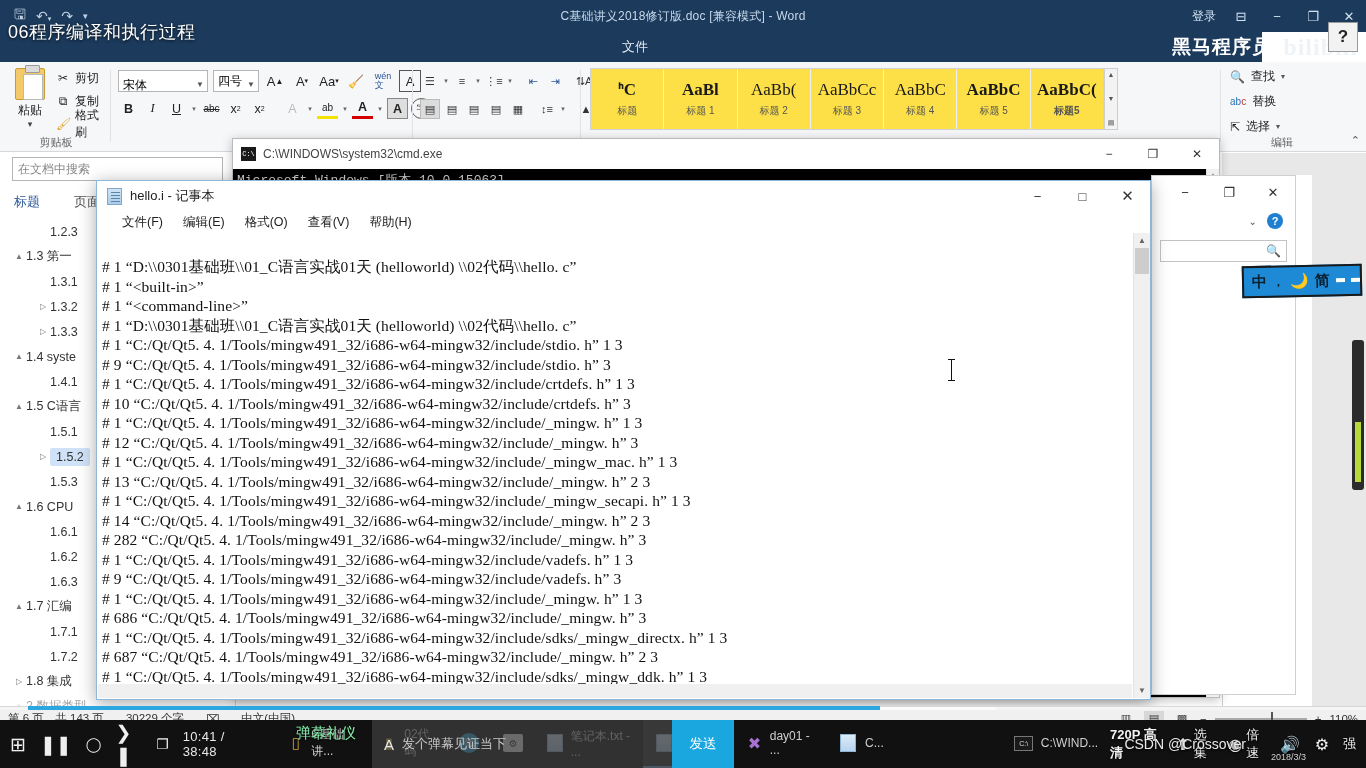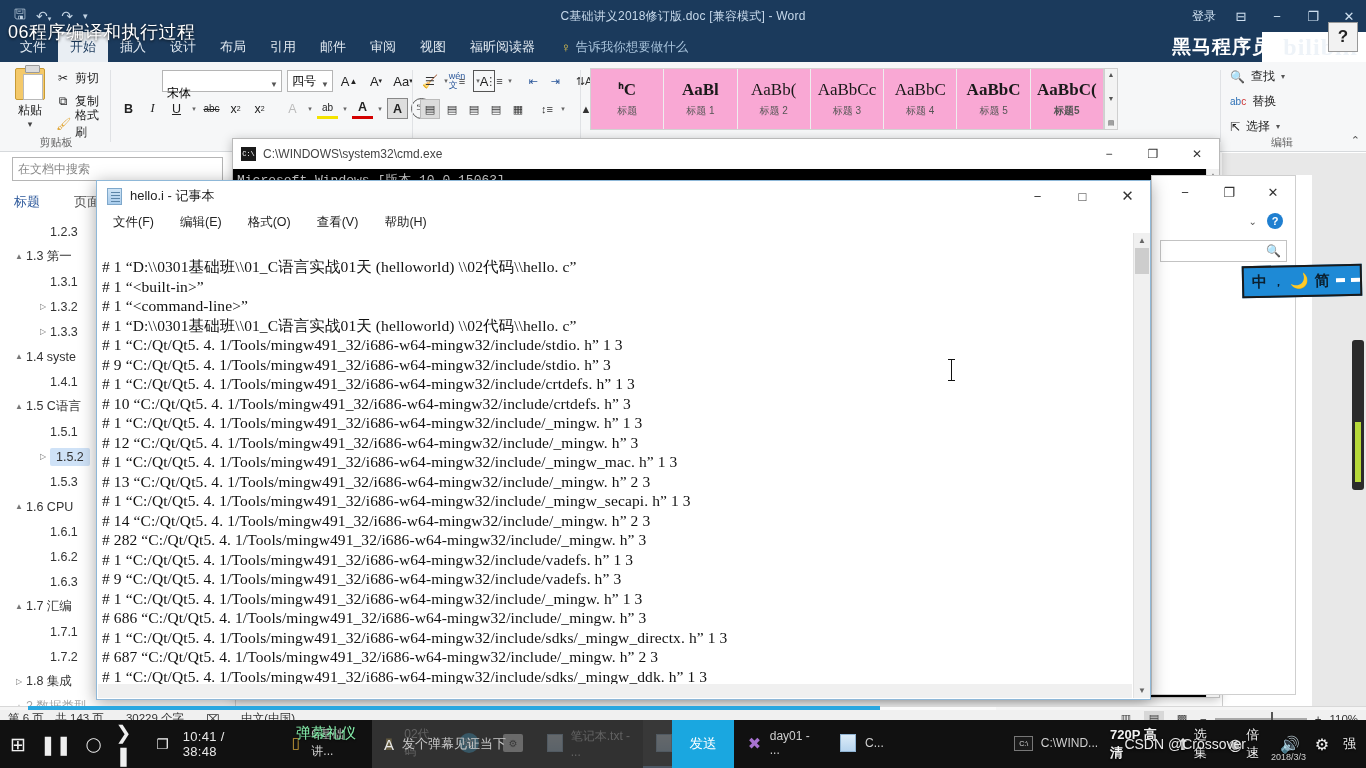--- a/index.html
+++ b/index.html
@@ -23,21 +23,21 @@
   .word-doc-title {
     position:absolute; left:0; right:0; top:0; height:32px; line-height:32px;
     text-align:center; font-size:12px; color:#c6d8ea; letter-spacing:.2px; pointer-events:none;
   }
   .title-right { position:absolute; right:6px; top:0; height:32px; display:flex; align-items:center; gap:14px; font-size:12px; color:#cfe0f0; }
   .title-right .winbtn { font-size:13px; width:22px; text-align:center; }
 
   .ribbon-tabs {
     position:absolute; left:0; top:32px; width:1262px; height:30px;
     background:#1b3a5c; color:#e2eaf2; font-size:13px;
-    display:flex; align-items:center; padding-left:8px;
+    display:flex; align-items:center; padding-left:8px;flex-direction:column;
   }
   .ribbon-tabs .tab { padding:4px 12px; line-height:22px; }
   .ribbon-tabs .tab.active { background:#e9eef3; color:#1b3a5c; border-radius:2px 2px 0 0; }
   .tellme { display:flex; align-items:center; gap:5px; color:#a9c4dc; margin-left:14px; font-size:12.5px; }
   .tellme .bulb { color:#f3d14e; font-size:13px; }
   .brandmark {
     position:absolute; right:8px; top:30px; height:34px; display:flex; align-items:center; gap:4px;
     color:#fff; font-size:19px; font-weight:bold; letter-spacing:1px;
   }
   .bili { font-size:24px; font-weight:bold; color:#eef3f8; font-family:"Liberation Serif",serif;}
@@ -68,40 +68,40 @@
   .paste-ico:after { content:""; position:absolute; left:7px; top:5px; width:18px; height:24px; background:#fff; border:1px solid #b9b9b9; }
   .paste-ico:before { content:""; position:absolute; left:9px; top:-4px; width:13px; height:6px; background:#dcdcdc; border:1px solid #9a9a9a; border-radius:1px; z-index:2; }
   .paste-lbl { font-size:12px; color:#222; margin-top:2px; }
   .paste-caret { font-size:9px; color:#444; }
   .clip-items { position:absolute; left:54px; top:6px; }
   .clip-item { display:flex; align-items:center; gap:5px; font-size:12px; color:#222; height:20px; margin-bottom:3px; }
   .ci-ico { width:14px; height:14px; display:inline-block; font-size:12px; line-height:14px; text-align:center; }
 
   .font-grp { left:112px; width:300px; }
   .fontrow1 { position:absolute; left:6px; top:8px; display:flex; align-items:center; gap:5px; }
-  .fname { width:120px; height:22px; border:1px solid #b5b5b5; background:#fff; font-size:12px; padding:12px 14px 0 4px; line-height:20px; position:relative;margin-left:44px; }
+  .fname { width:90px; height:22px; border:1px solid #b5b5b5; background:#fff; font-size:12px; padding:4px 14px 0 4px; line-height:20px; position:relative; }
   .fname .cv { position:absolute; right:3px; top:4px; font-size:8px; color:#555; }
   .fsize { width:46px; height:22px; border:1px solid #b5b5b5; background:#fff; font-size:12px; padding:0 14px 0 4px; line-height:20px; position:relative; }
   .fsize .cv { position:absolute; right:3px; top:4px; font-size:8px; color:#555; }
   .ficon { width:22px; height:22px; display:flex; align-items:center; justify-content:center; font-size:13px; color:#222; }
   .fontrow2 { position:absolute; left:6px; top:36px; display:flex; align-items:center; gap:3px; }
   .fbtn { width:21px; height:21px; display:flex; align-items:center; justify-content:center; font-size:12.5px; color:#222; }
   .fbtn.sq { border:1px solid #888; background:#dedede; }
   .mini-caret { font-size:7px; color:#666; width:8px; text-align:center; }
   .hl-u { border-bottom:3px solid #f4e300; }
   .red-u { border-bottom:3px solid #d40000; }
 
   .para-grp { left:414px; width:166px; }
   .prow { position:absolute; left:6px; display:flex; align-items:center; gap:2px; }
   .prow.r1 { top:9px; } .prow.r2 { top:37px; }
   .pbtn { width:20px; height:20px; display:flex; align-items:center; justify-content:center; font-size:11px; color:#333; }
   .pbtn.on { background:#dcdcdc; border:1px solid #bbb; }
 
   .styles-grp { left:584px; width:540px; }
-  .style-gallery { position:absolute; left:6px; top:6px; width:514px; height:62px; border:1px solid #d2d2d2; background:#f9a8d4; display:flex; }
+  .style-gallery { position:absolute; left:6px; top:6px; width:514px; height:62px; border:1px solid #d2d2d2; background:#fde047; display:flex; }
   .style-cell { flex:1; display:flex; flex-direction:column; align-items:center; justify-content:center; border-right:1px solid #eee; }
   .style-cell:last-child { border-right:none;font-weight:bold; }
   .style-preview { font-family:"Liberation Serif", serif; font-size:17px; color:#1a1a1a; line-height:20px; white-space:nowrap; }
   .style-name { font-size:10px; color:#555; margin-top:4px; white-space:nowrap; }
   .style-scroll { position:absolute; right:6px; top:6px; width:14px; height:62px; border:1px solid #cfcfcf; background:#f3f3f3; display:flex; flex-direction:column; justify-content:space-between; align-items:center; font-size:7px; color:#555; padding:2px 0; }
 
   .edit-grp { left:1222px; width:120px; }
   .edit-item { display:flex; align-items:center; gap:6px; font-size:12px; color:#222; height:21px; margin:4px 0 0 8px; }
   .ribbon-collapse { position:absolute; right:6px; bottom:4px; font-size:11px; color:#555; }
 
@@ -137,21 +137,21 @@
   .np-win {
     position:absolute; left:96px; top:180px; width:1055px; height:520px;
     background:#fff; border:1px solid #8fb8d8; box-shadow:0 3px 16px rgba(0,0,0,.35);
   }
   .np-title { height:30px; display:flex; align-items:center; padding-left:10px; gap:8px; font-size:13px; color:#222; }
   .np-ico { width:15px; height:17px; background:linear-gradient(#cfe4f5,#a9ccec); border:1px solid #7fa8cb; position:relative; }
   .np-ico:after { content:""; position:absolute; left:3px; top:3px; width:9px; height:1px; background:#5c85a8; box-shadow:0 3px 0 #5c85a8, 0 6px 0 #5c85a8, 0 9px 0 #5c85a8; }
   .np-wbtns { margin-left:auto; display:flex; }
   .np-wbtn { width:45px; height:30px; display:flex; align-items:center; justify-content:center; font-size:13px; color:#333; }
   .np-wbtn.close { font-size:15px; }
-  .np-menu { height:22px; display:flex; align-items:center; gap:26px; padding-left:16px; font-size:12.5px; color:#222; }
+  .np-menu { height:22px; display:flex; align-items:center; gap:20px; padding-left:25px; font-size:12.5px; color:#222; }
   .np-body { position:absolute; left:1px; right:1px; top:52px; bottom:1px; background:#fff; overflow:hidden;margin-top:24px; }
   .np-text {
     position:absolute; left:4px; top:0; right:18px; bottom:0;
     font-family:"Liberation Serif","DejaVu Serif", serif;
     font-size:15.5px; line-height:19.5px; color:#111; white-space:pre; letter-spacing:.1px;
   }
   .np-vscroll { position:absolute; right:0; top:52px; bottom:1px; width:17px; background:#f0f0f0; border-left:1px solid #e2e2e2; }
   .np-vs-arr { height:15px; text-align:center; font-size:8px; color:#666; line-height:15px; }
   .np-vs-thumb { position:absolute; left:1px; right:1px; top:15px; height:26px; background:#cdcdcd; }
   .np-hscroll { position:absolute; left:1px; right:18px; bottom:1px; height:14px; background:#f0f0f0; }

